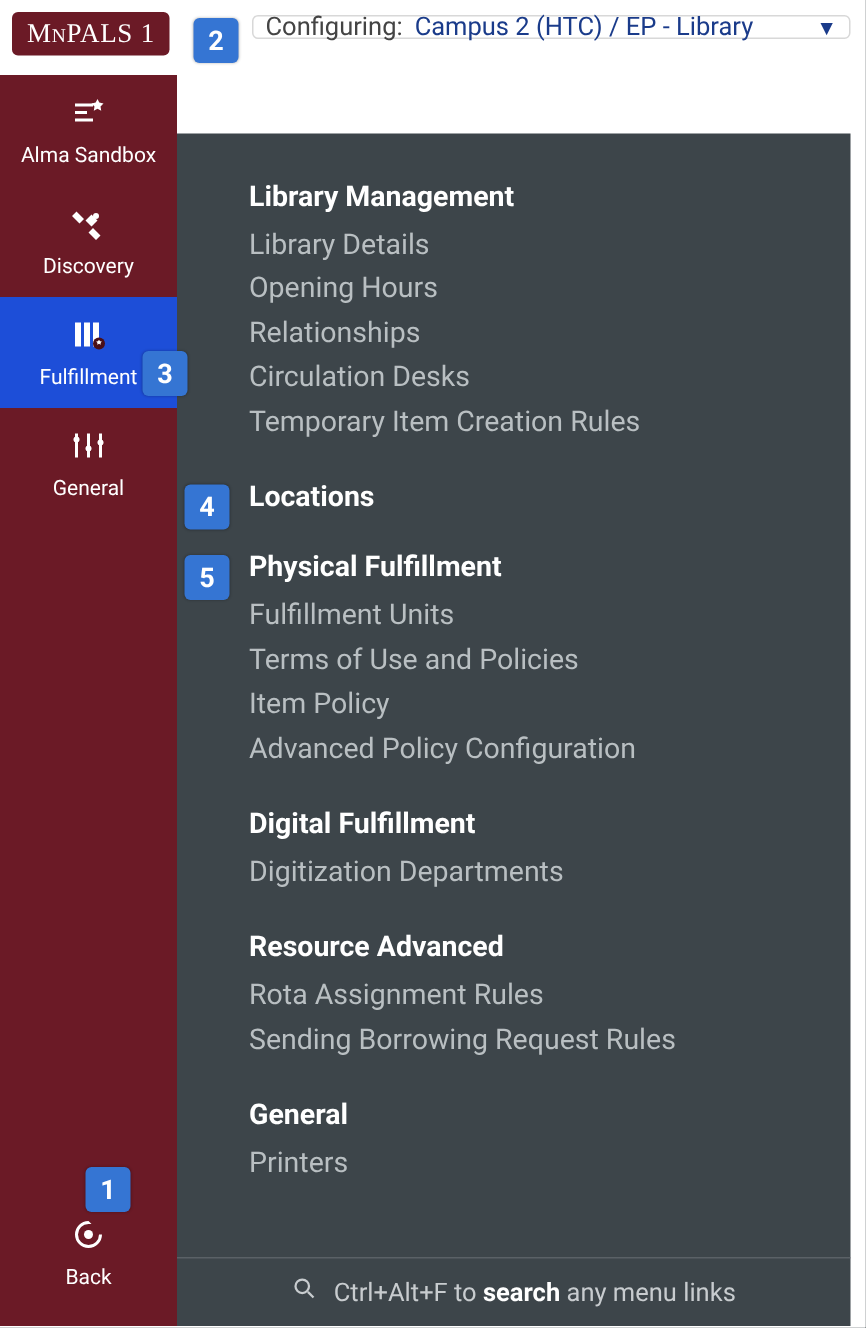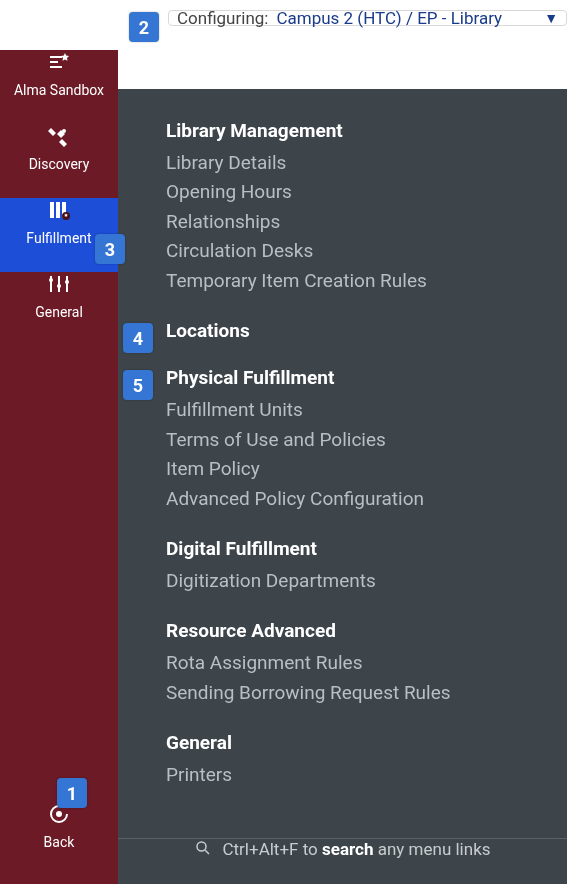--- a/index.html
+++ b/index.html
@@ -7,32 +7,32 @@
 
   .top-bar { position:absolute; left:0; top:0; width:100%; height:50px; }
   .logo { position:absolute; left:8px; top:8px; background:#6b1a26; color:#fff; font-variant:small-caps; letter-spacing:0.5px; font-size:18px; padding:4px 10px; border-radius:4px; font-family:Georgia,serif; }
 
   .config-box { position:absolute; left:168px; right:10px; top:10px; height:16px; border:1px solid #d8d8d8; border-radius:4px; display:flex; align-items:center; padding:0 8px; font-size:17px; background:#fff; }
   .config-label { color:#444; margin-right:8px; }
   .config-value { color:#1a3b8a; flex:1; white-space:nowrap; overflow:hidden; text-overflow:ellipsis; }
   .config-caret { color:#1a3b8a; margin-left:6px; font-size:14px; }
 
   .sidebar { position:absolute; left:0; top:50px; width:118px; bottom:1px; background:#6b1a26; }
-  .side-item { display:flex; flex-direction:column; align-items:center; height:74px; color:#fff; font-size:14px; cursor:pointer; gap:4px; }
+  .side-item { display:flex; flex-direction:column; align-items:center; justify-content:center; height:74px; color:#fff; font-size:14px; cursor:pointer; gap:4px; }
   .side-item.selected { background:#1d4ed8; }
   .side-item .icon { font-size:22px; line-height:1; }
   .side-item.back { position:absolute; bottom:16px; left:0; width:100%; height:66px; }
 
   .panel { position:absolute; left:118px; top:50px; right:10px; bottom:1px; background:#3d454a; color:#d6d9db; overflow:hidden;margin-top:39px; }
   .panel-inner { padding:30px 0 0 48px; }
   .section { margin-bottom:24px; }
   .section h3 { color:#fff; font-weight:700; font-size:19px; margin-bottom:6px; }
   .section .link { color:#b9bfc2; font-size:19px; line-height:1.55; cursor:pointer; display:block; }
 
-  .search-bar { position:absolute; left:0; right:0; bottom:0; height:46px; display:flex; justify-content:center; font-size:17px; color:#c8cccf; border-top:1px solid #5a6166; gap:10px; }
+  .search-bar { position:absolute; left:0; right:0; bottom:0; height:46px; display:flex; align-items:center; justify-content:center; font-size:17px; color:#c8cccf; border-top:1px solid #5a6166; gap:10px; }
   .search-bar .mag { font-size:18px; }
   .search-bar .bold { color:#fff; font-weight:700; }
 
   .badge { position:absolute; width:30px; height:30px; background:#3575d3; color:#fff; font-weight:700; font-size:18px; display:flex; align-items:center; justify-content:center; border-radius:4px; z-index:50; box-shadow:0 0 2px rgba(0,0,0,.3); }
   .b1 { left:57px;  top:778px; }
   .b2 { left:129px; top:12px;  }
   .b3 { left:95px;  top:234px; }
   .b4 { left:123px; top:323px; }
   .b5 { left:123px; top:370px; }
 
@@ -42,20 +42,21 @@
 </head>
 <body>
 
 <div class="badge b1">1</div>
 <div class="badge b2">2</div>
 <div class="badge b3">3</div>
 <div class="badge b4">4</div>
 <div class="badge b5">5</div>
 
 <div class="top-bar">
+  <div class="logo">MnPALS 1</div>
   <div class="config-box">
     <span class="config-label">Configuring:</span>
     <span class="config-value">Campus 2 (HTC) / EP - Library</span>
     <span class="config-caret">▼</span>
   </div>
 </div>
 
 <div class="sidebar">
 
   <div class="side-item">

